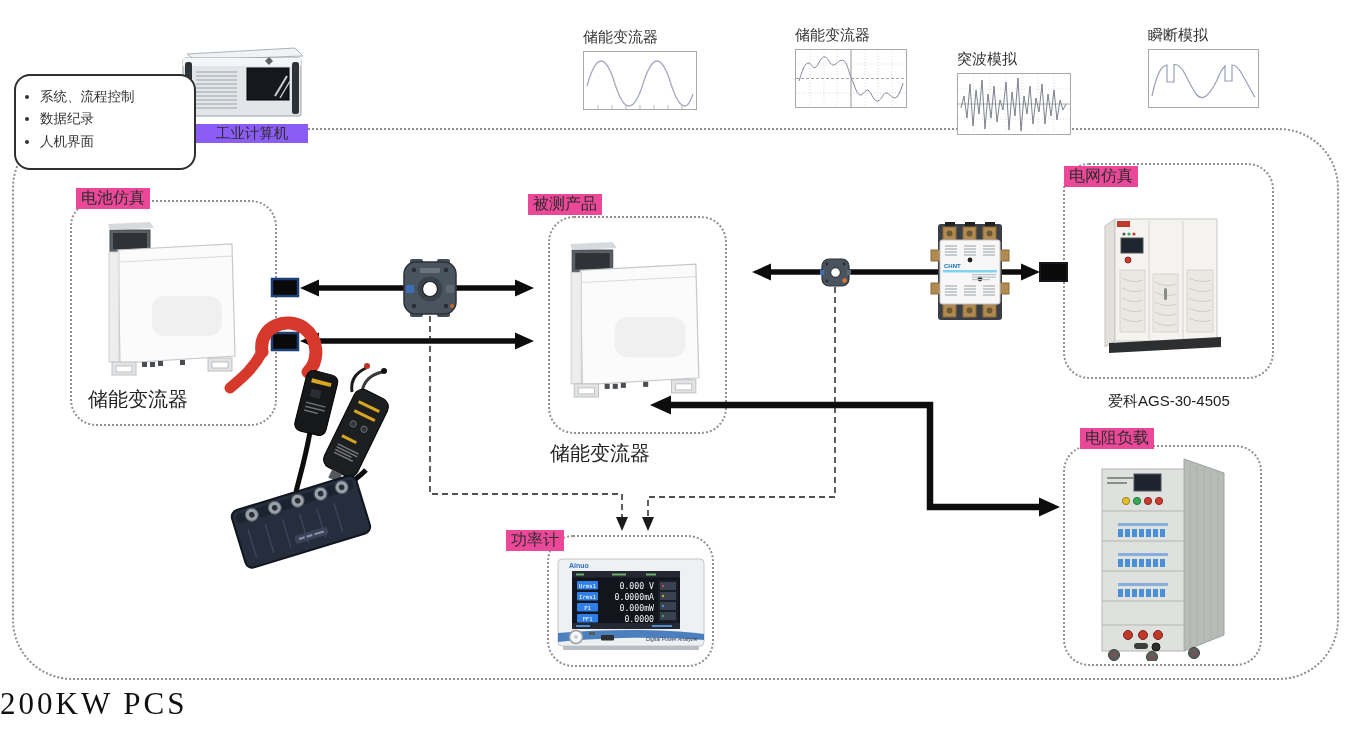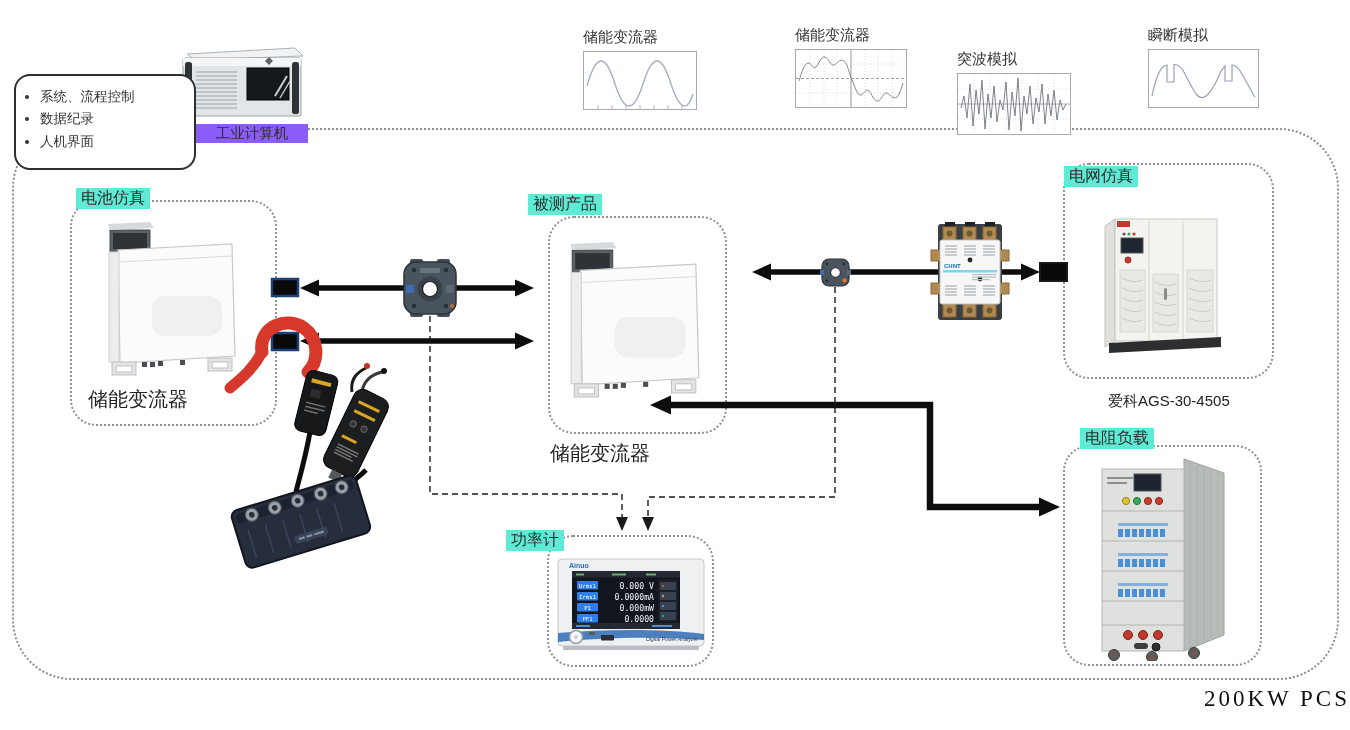--- a/index.html
+++ b/index.html
@@ -12,25 +12,25 @@
   #callout{left:14px;top:74px;width:178px;height:92px;border:2px solid #2f2f2f;border-radius:16px;background:#fff;z-index:6;}
   #callout ul{margin:10px 0 0 6px;padding-left:18px;font-size:13.5px;line-height:1.65;color:#333;}
   
   #computer{left:163px;top:38px;width:150px;height:88px;background:#fff;z-index:5;}
   #computer-label{left:196px;top:124px;width:112px;background:#8b5cf6;z-index:6;font-size:14.5px;text-align:center;}
   
   .wf-label{font-size:15px;color:#333;white-space:nowrap;}
   .wf-frame{border:1px solid #a9a9a9;background:#fff;display:block;}
   
   .dash-box{border:2px dotted #919191;border-radius:26px;}
-  .box-label{position:absolute;background:#5eead4;padding:0 5px;font-size:16px;color:#2d2d2d;white-space:nowrap;z-index:3;}
+  .box-label{position:absolute;background:#ec4899;padding:0 5px;font-size:16px;color:#2d2d2d;white-space:nowrap;z-index:3;}
   .device-label{font-size:20px;color:#222;white-space:nowrap;}
   .model-label{font-size:15px;color:#222;white-space:nowrap;}
-  #diagram-title{left:0;top:686px;width:1350px;text-align:right;
-    font-family:"Liberation Serif","DejaVu Serif",serif;font-size:23px;letter-spacing:3px;color:#101010;}
+  #diagram-title{left:0;top:686px;width:1350px;text-align:left;
+    font-family:"Liberation Serif","DejaVu Serif",serif;font-size:31px;letter-spacing:3px;color:#101010;}
   svg{display:block;}
 </style>
 </head>
 <body>
 
 <div id="canvas">
 
   <div class="abs" id="outer-boundary"></div>
 
   <div class="abs" id="callout">

